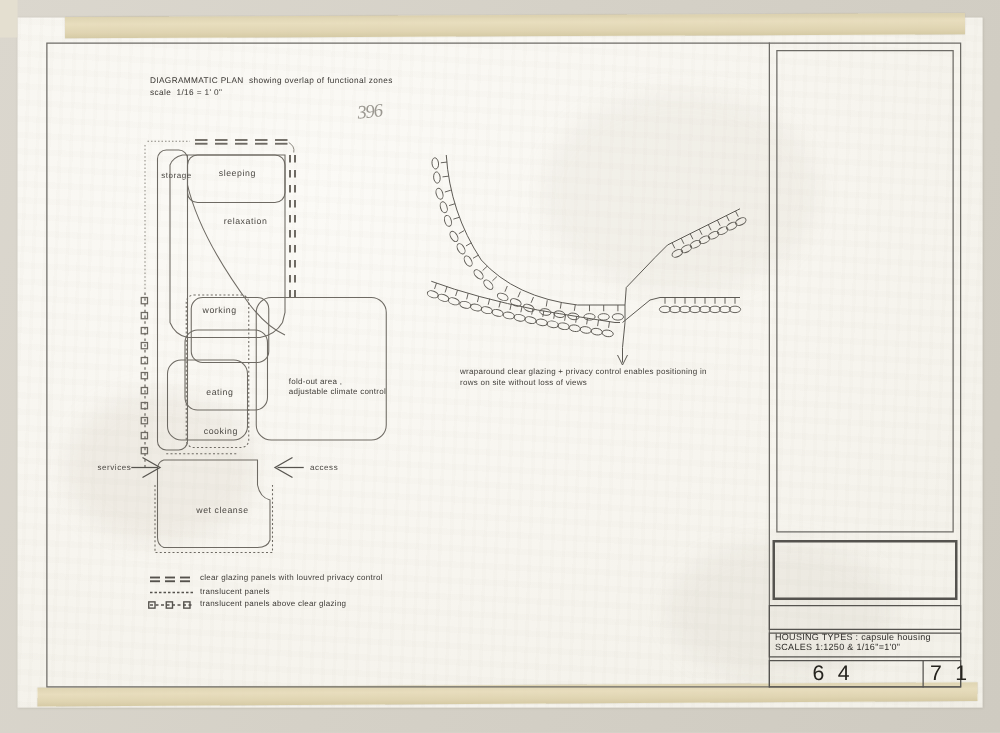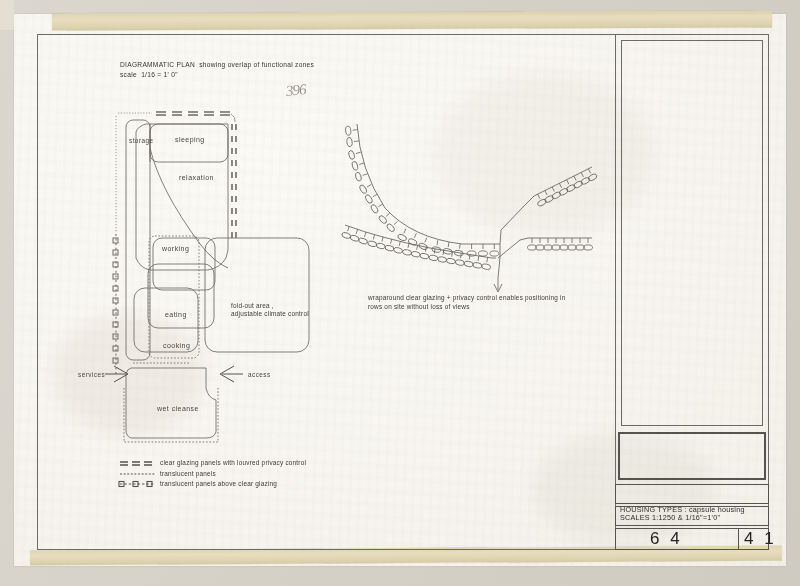--- a/index.html
+++ b/index.html
@@ -100,21 +100,21 @@
   <div class="tb-inner"></div>
   <div class="tb-box tb-blank"></div>
   <div class="tb-box tb-row"></div>
   <div class="tb-box tb-row2"></div>
   <div class="tb-box tb-numrow"></div>
   <div class="tb-numcell"></div>
 
   <div class="tb-text tb-label" style="top:489px;margin-top:16px;">HOUSING TYPES : capsule housing</div>
   <div class="tb-text tb-label" style="top:513px;">SCALES    1:1250  &amp;  1/16"=1'0"</div>
   <div class="tb-nums" style="left:650px;">6 4</div>
-  <div class="tb-nums" style="left:744px;">4 1</div>
+  <div class="tb-nums" style="left:744px;">7 1</div>
 
   <div class="hand title-main">DIAGRAMMATIC PLAN  showing overlap of functional zones</div>
   <div class="hand title-sub">scale  1/16 = 1' 0"</div>
   <div class="num396">396</div>
 
   <svg width="800" height="586">
 
     <g stroke="#6e6a63" stroke-width="1.5">
       <line x1="156" y1="112" x2="166" y2="112"></line>
         <line x1="156" y1="115" x2="166" y2="115"></line>

